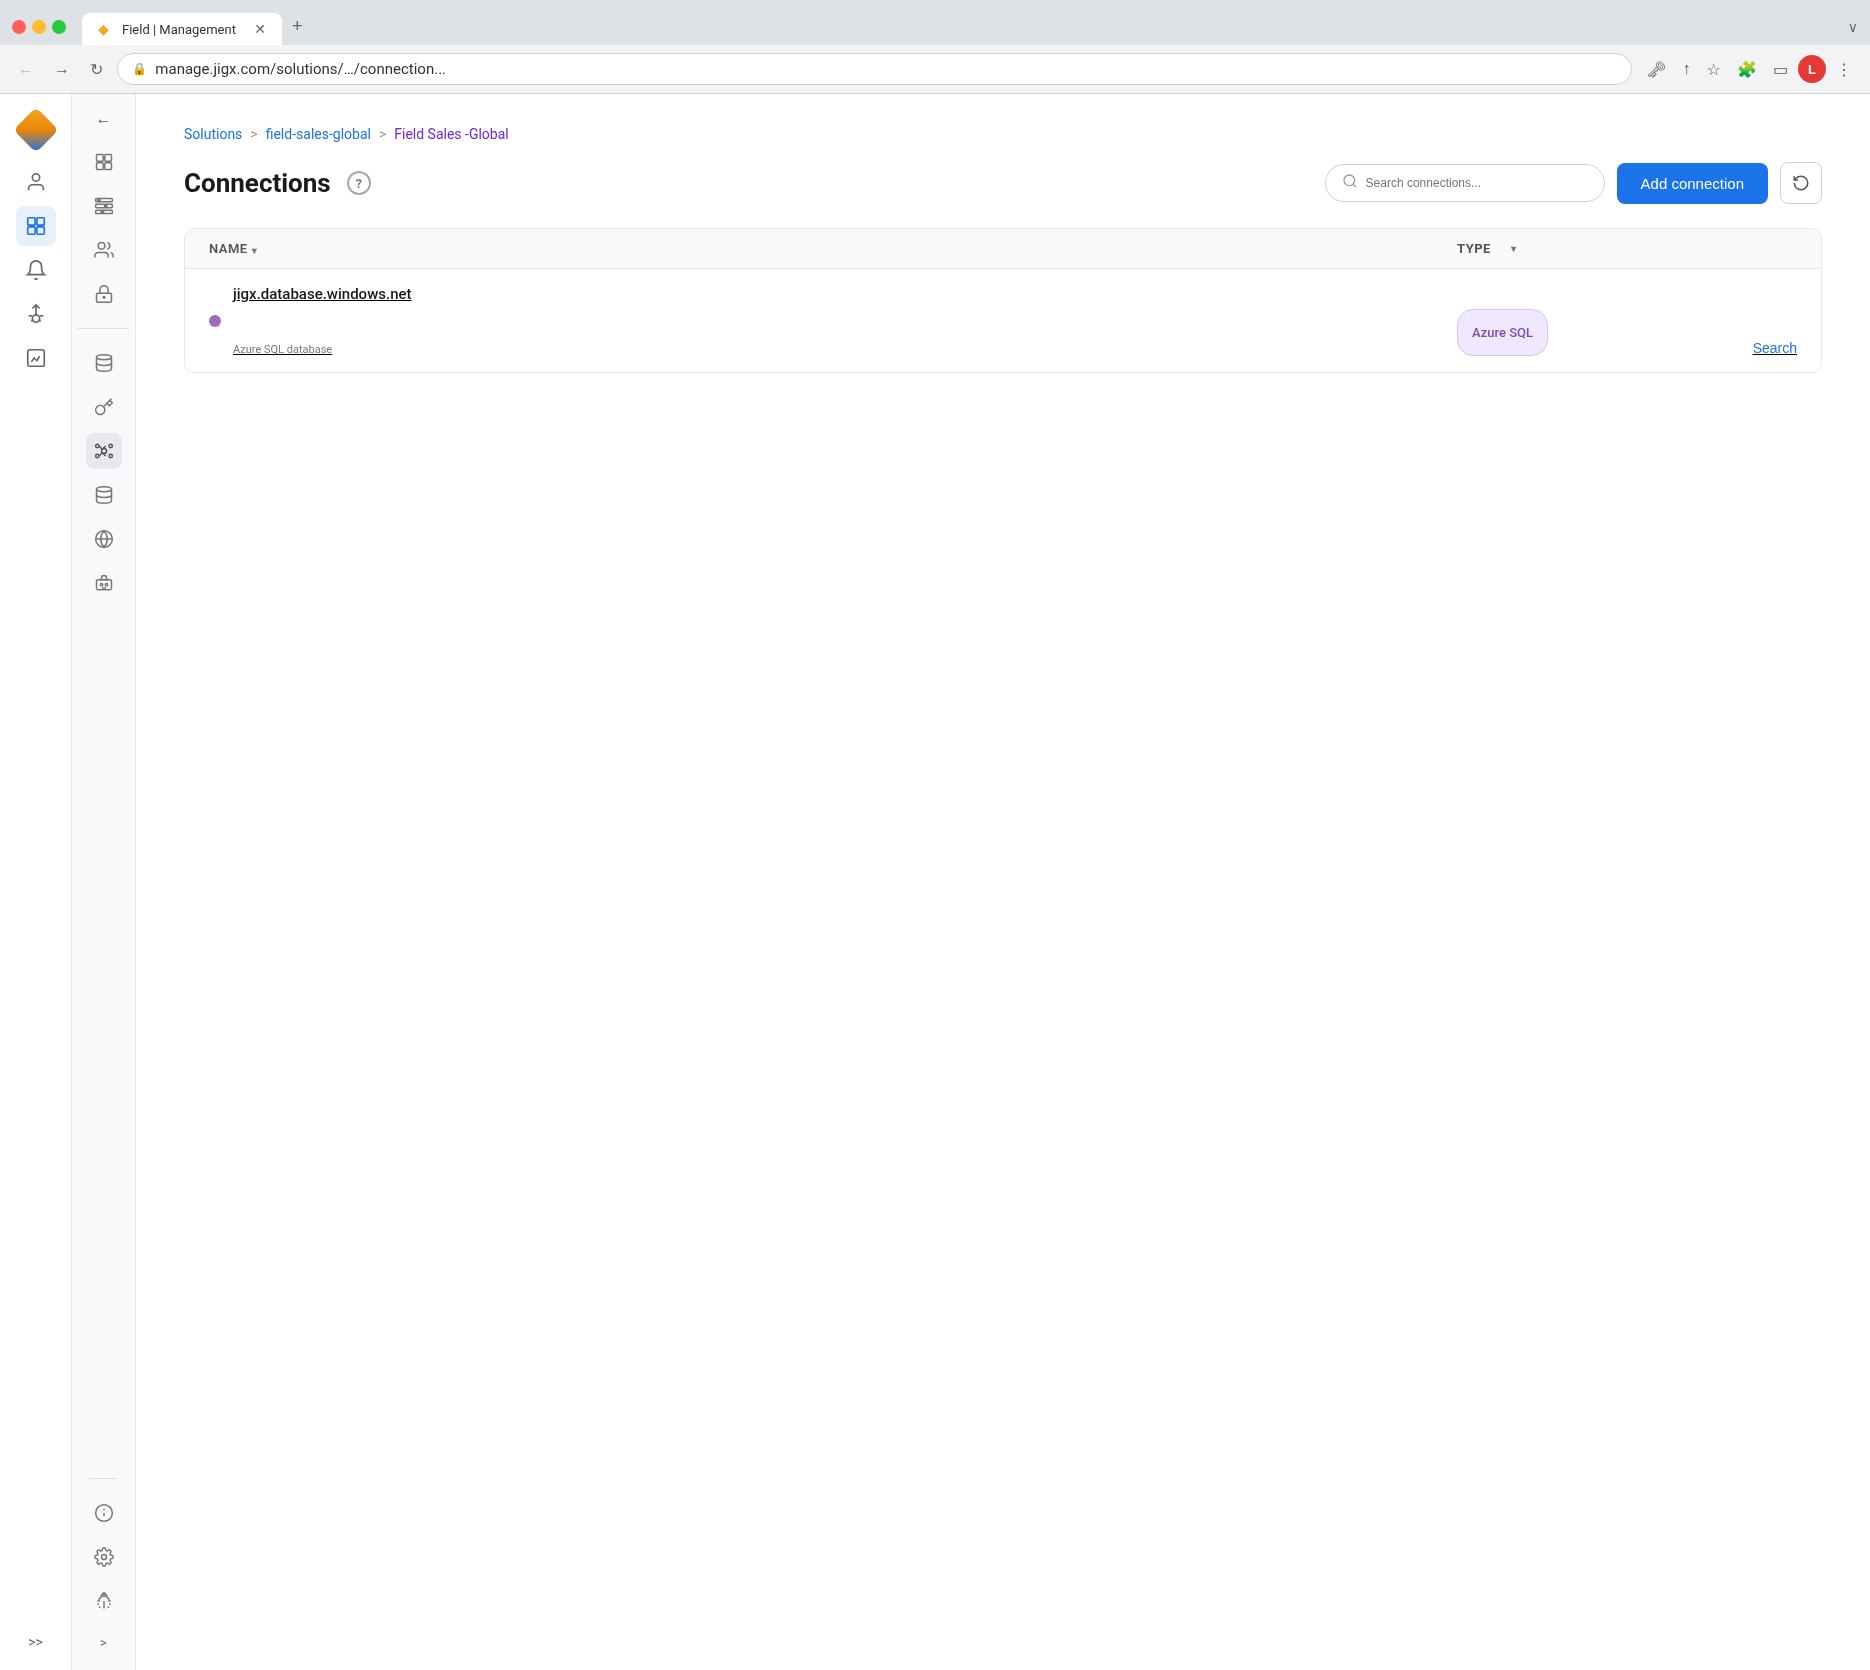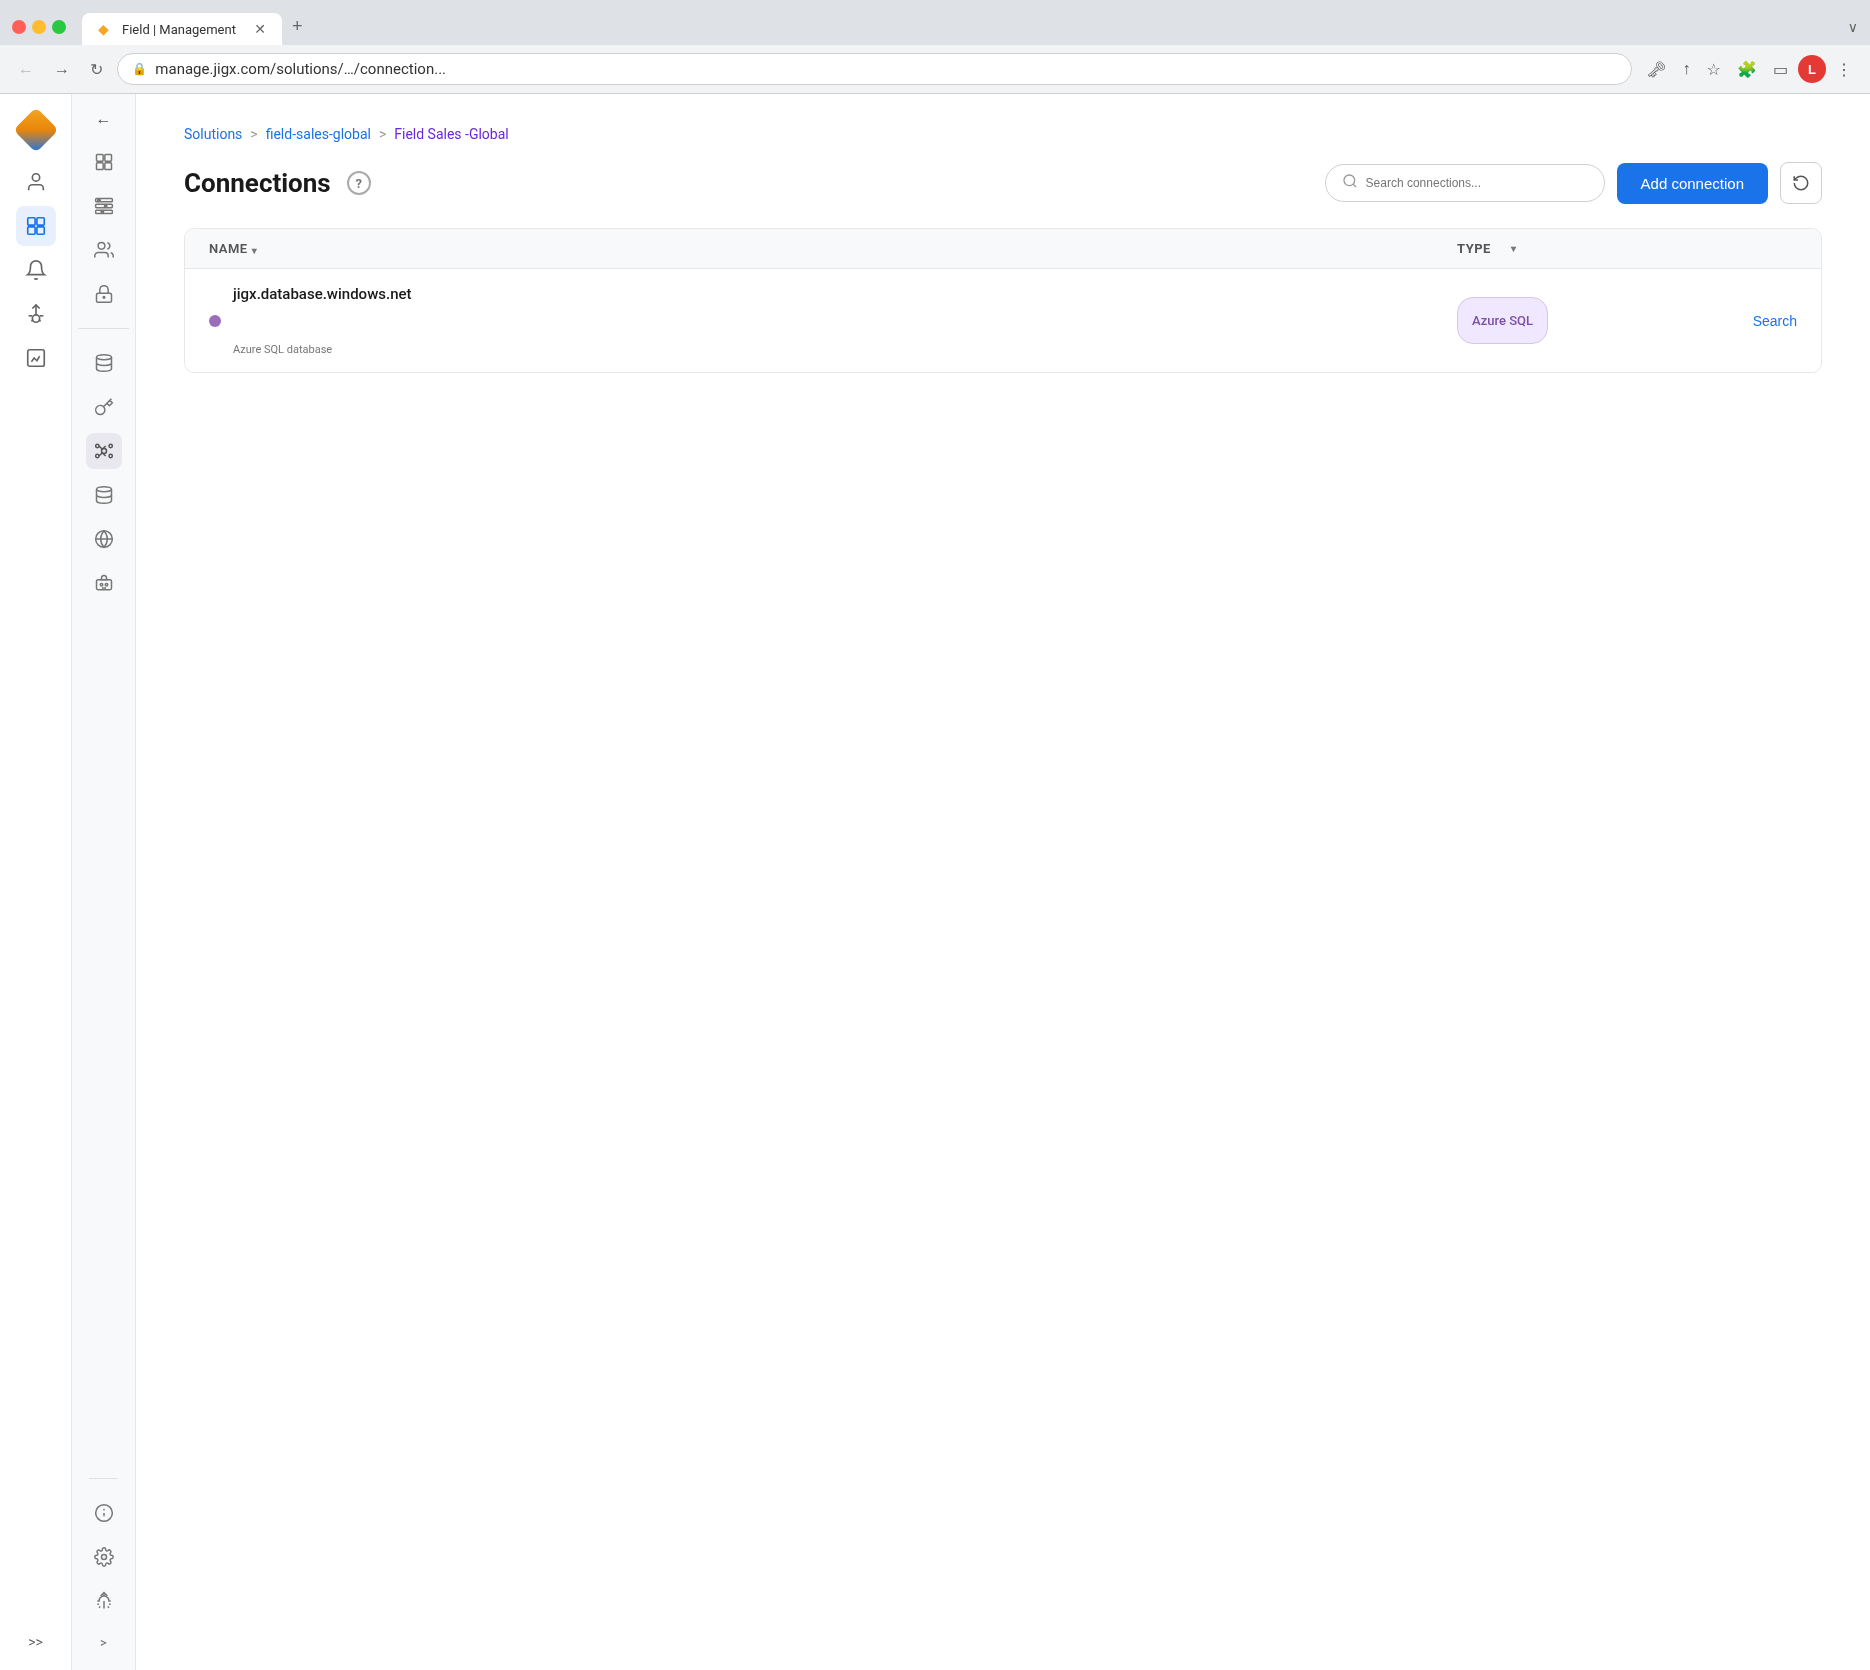--- a/index.html
+++ b/index.html
@@ -72,21 +72,21 @@
     .refresh-btn { width: 42px; height: 42px; border: 1px solid #d0d0d0; border-radius: 8px; background: #fff; display: flex; align-items: center; justify-content: center; cursor: pointer; color: #555; font-size: 16px; }
 
     
     .connections-table { border: 1px solid #e8e8e8; border-radius: 10px; overflow: hidden; }
     .table-header { display: flex; align-items: center; background: #f8f9fa; padding: 12px 24px; border-bottom: 1px solid #e8e8e8; }
     .col-name { flex: 1; font-size: 13px; font-weight: 600; color: #555; display: flex; align-items: flex-end; gap: 4px; text-transform: uppercase; letter-spacing: 0.5px; }
     .col-type { width: 240px; font-size: 13px; font-weight: 700; color: #555; display: flex; align-items: center; gap: 20px; text-transform: uppercase; letter-spacing: 0.5px; }
     .col-actions { width: 100px; }
     .sort-arrow { font-size: 10px; color: #777; }
 
-    .table-row { display: flex; align-items: center; padding: 16px 24px; background: #fff; border-bottom: 1px solid #f0f0f0; }
+    .table-row { display: flex; align-items: flex-end; padding: 16px 24px; background: #fff; border-bottom: 1px solid #f0f0f0; text-decoration: underline; }
     .table-row:last-child { border-bottom: none; }
     .row-name-col { flex: 1; display: flex; align-items: center; gap: 12px; }
     .connection-dot { width: 12px; height: 12px; border-radius: 50%; background: #9c6eba; flex-shrink: 0; }
     .connection-name { font-size: 15px; font-weight: 500; color: #1a1a1a; }
     .connection-sub { font-size: 11px; color: #777; margin-top: 40px; }
     .row-type-col { width: 240px; }
     .type-badge { display: inline-block; background: #f0e8ff; color: #7b4fa8; border-radius: 16px; padding: 15px 14px; font-size: 13px; font-weight: 500; border: 1px solid #d8c4f0; }
     .row-actions-col { width: 100px; display: flex; justify-content: flex-end; }
     .remove-btn { color: #1a73e8; background: none; border: none; font-size: 14px; cursor: pointer; }
 

